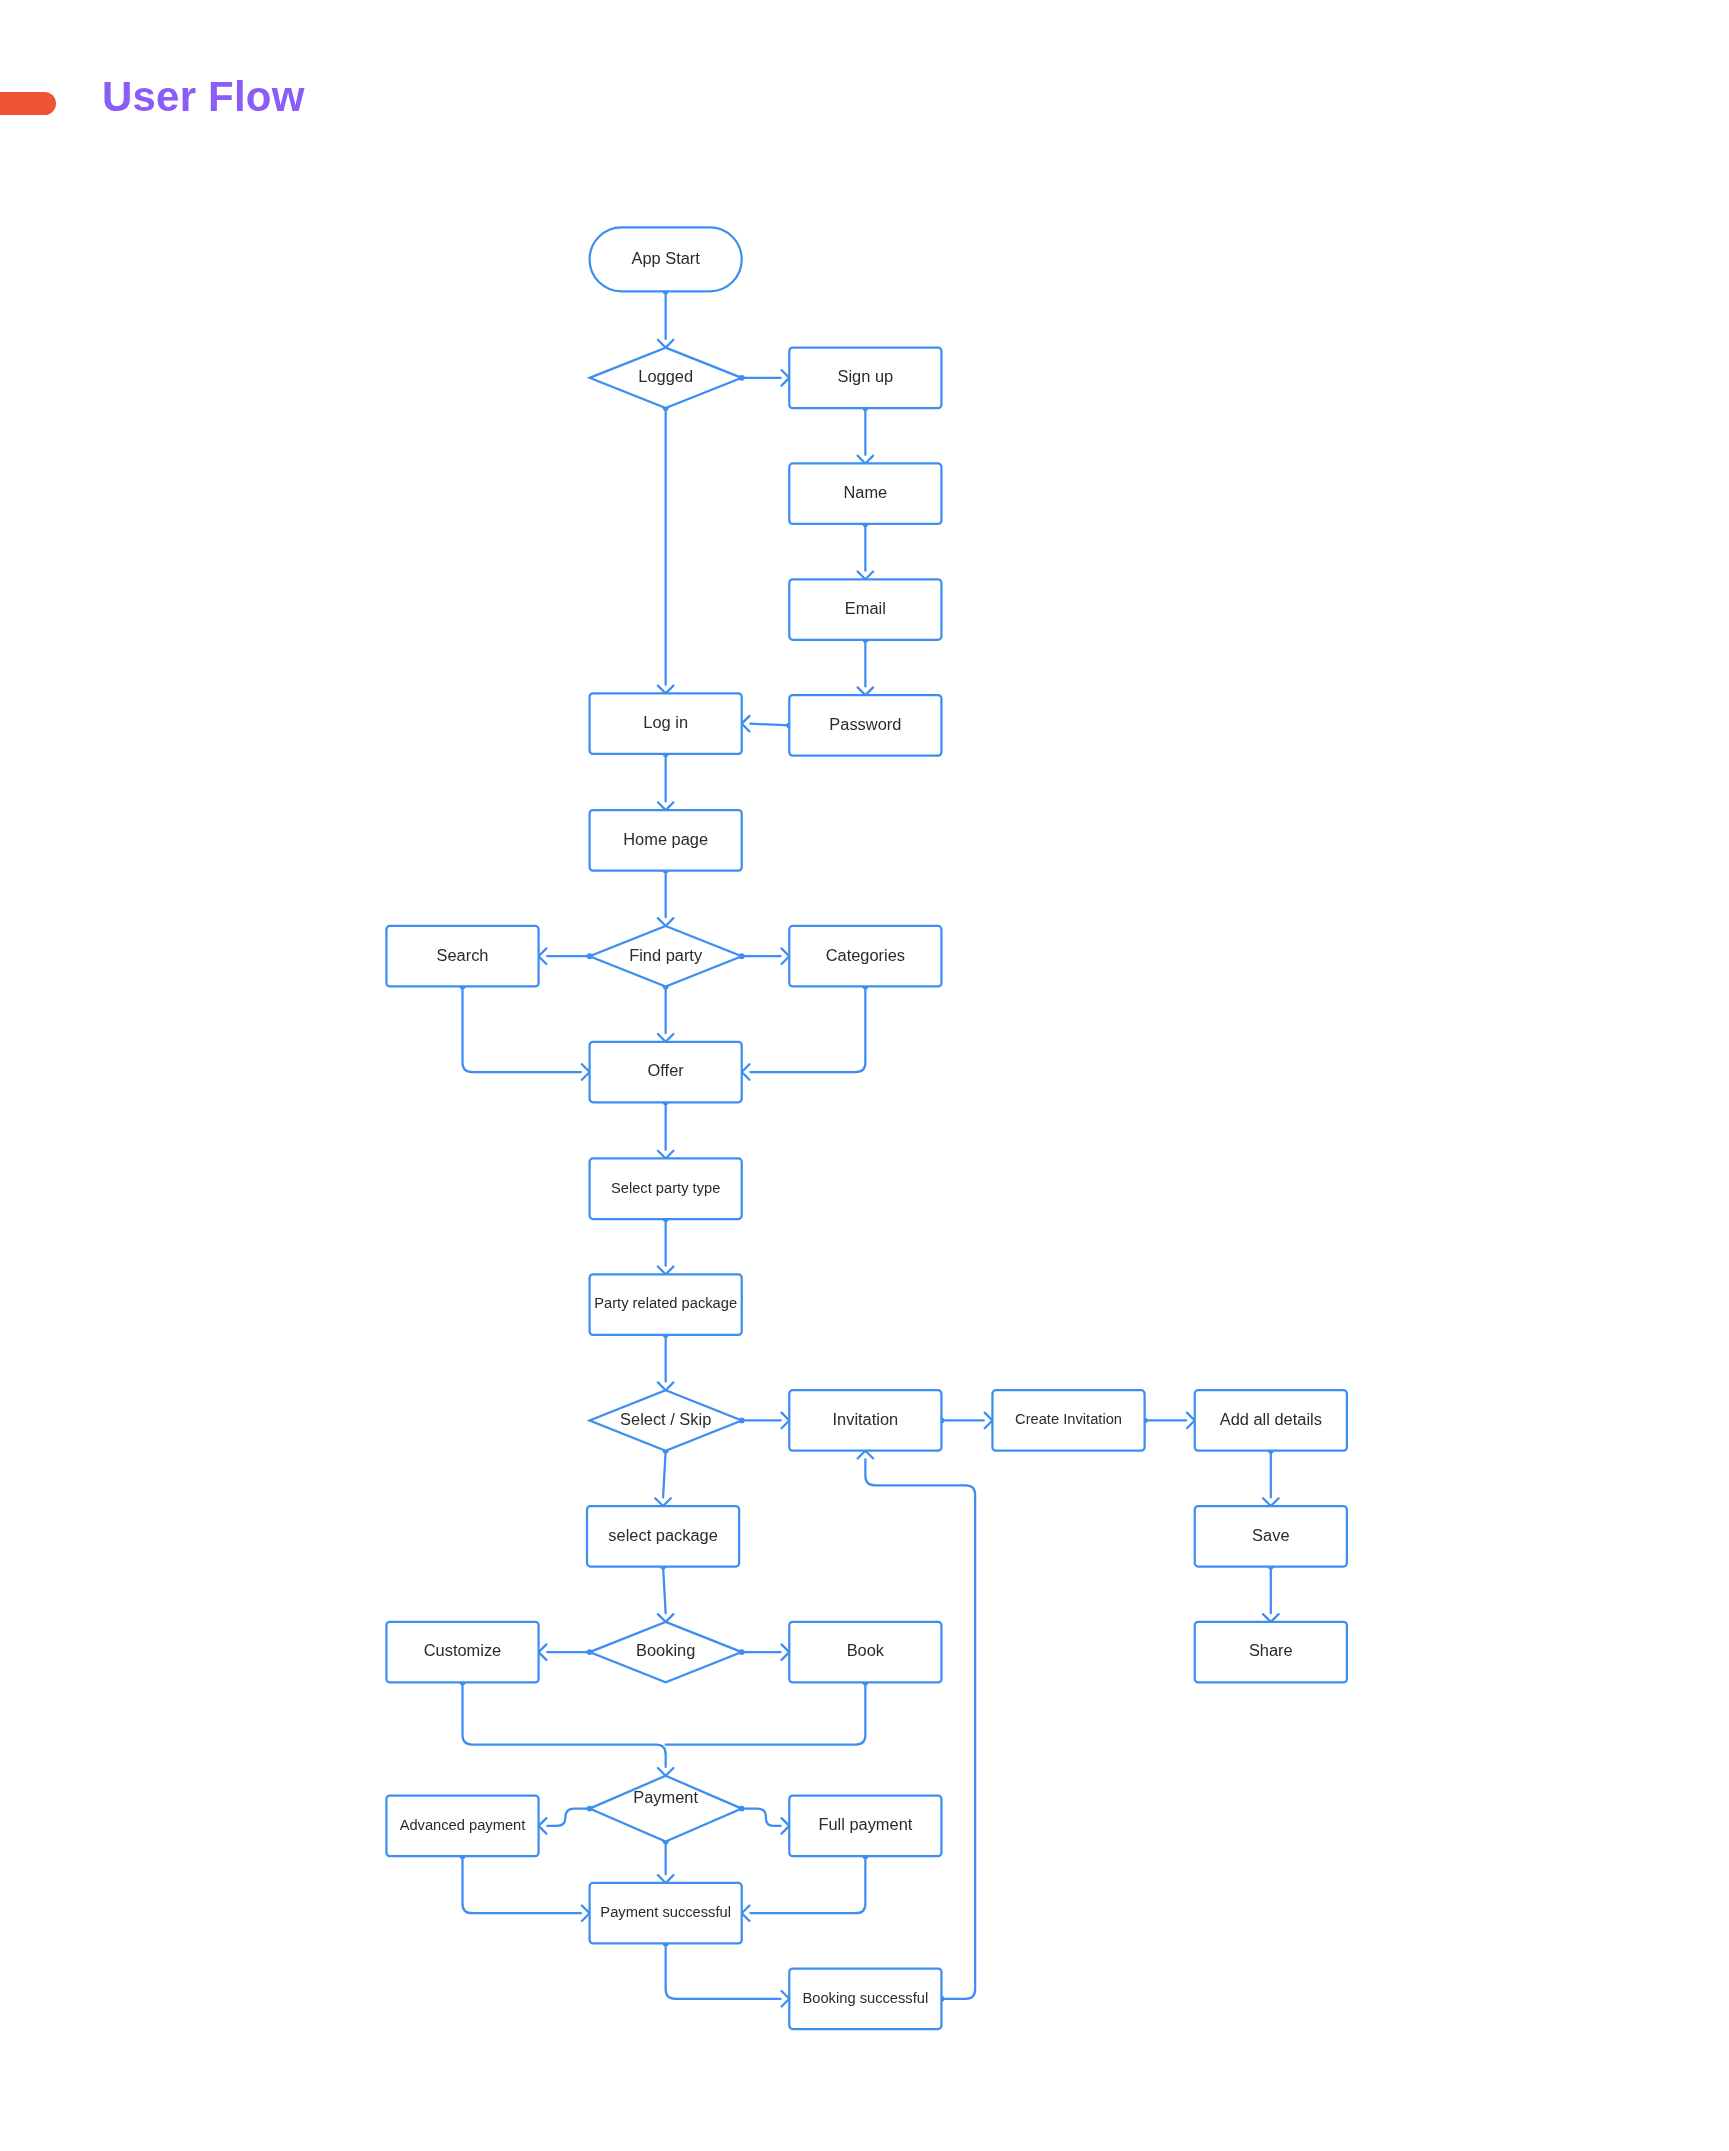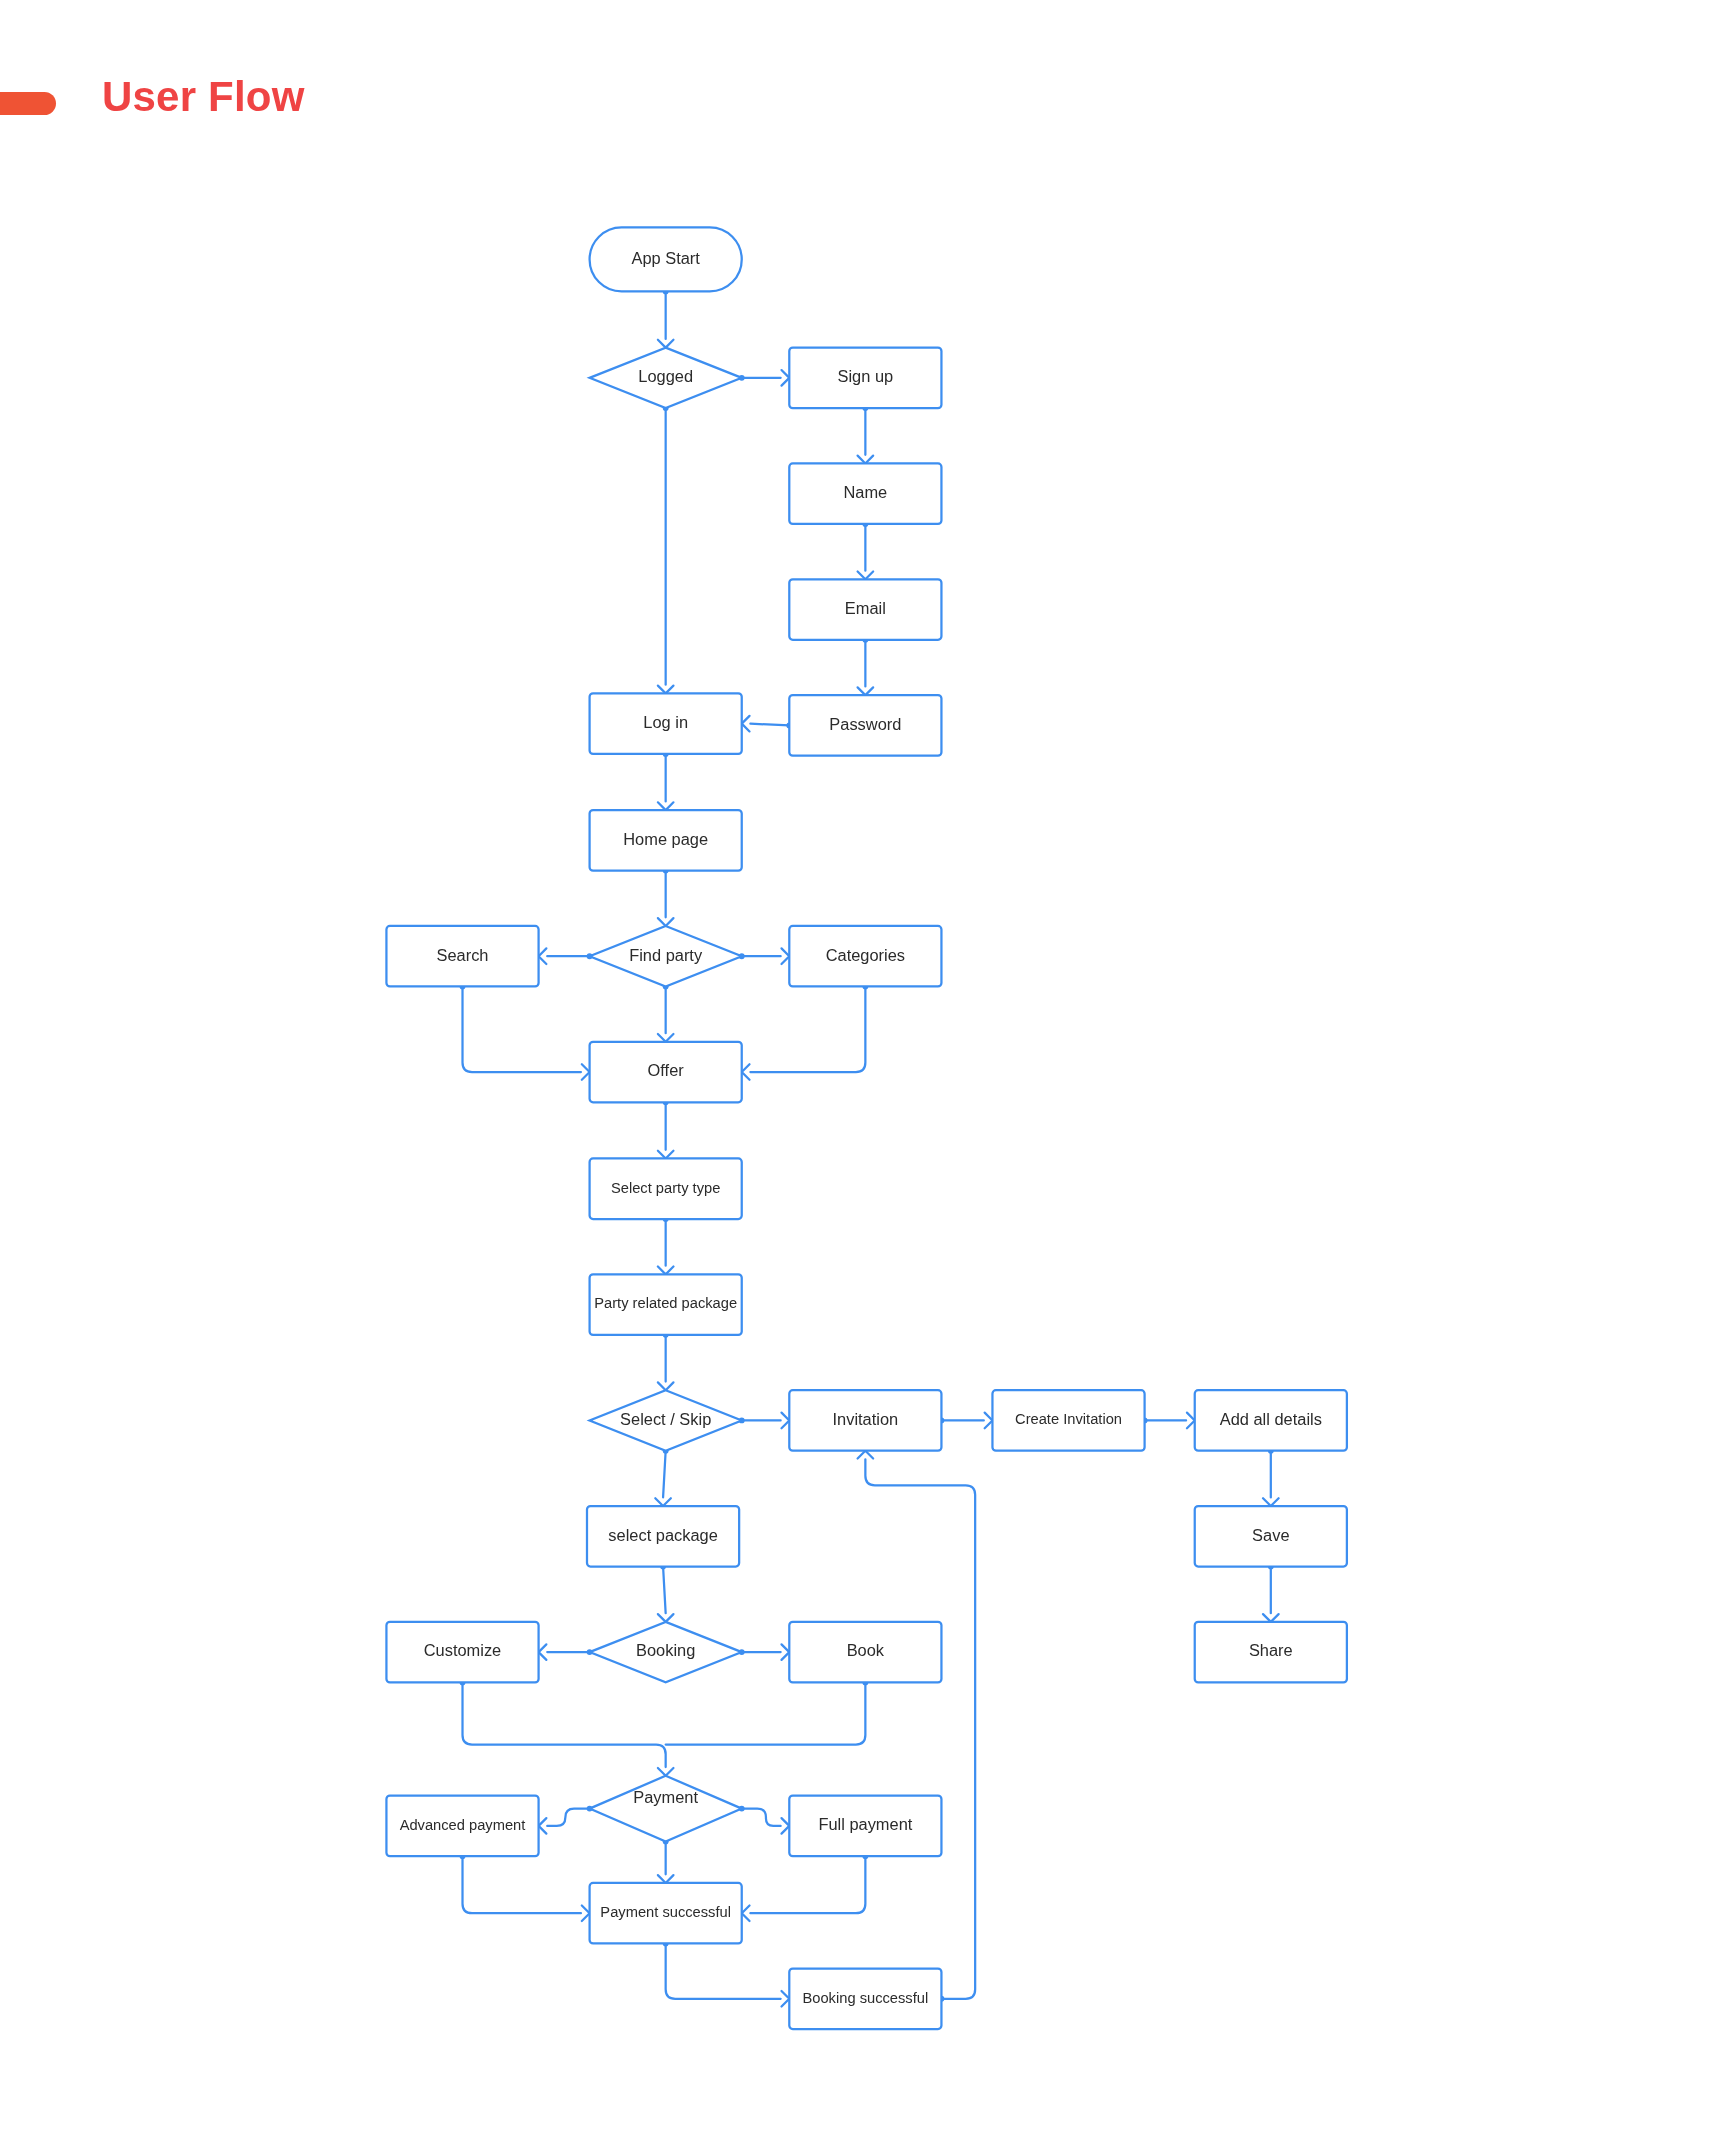--- a/index.html
+++ b/index.html
@@ -31,21 +31,21 @@
     height: 23px;
     background: #ef5334;
     border-radius: 12px;
   }
   #page-title {
     position: absolute;
     left: 102px;
     top: 76px;
     font-size: 42px;
     font-weight: bold;
-    color: #ef4444;
+    color: #8b5cf6;
     letter-spacing: 0.2px;
     line-height: 1;
     white-space: nowrap;
   }
 
   
   #flow-canvas {
     position: absolute;
     left: 0;
     top: 0;

